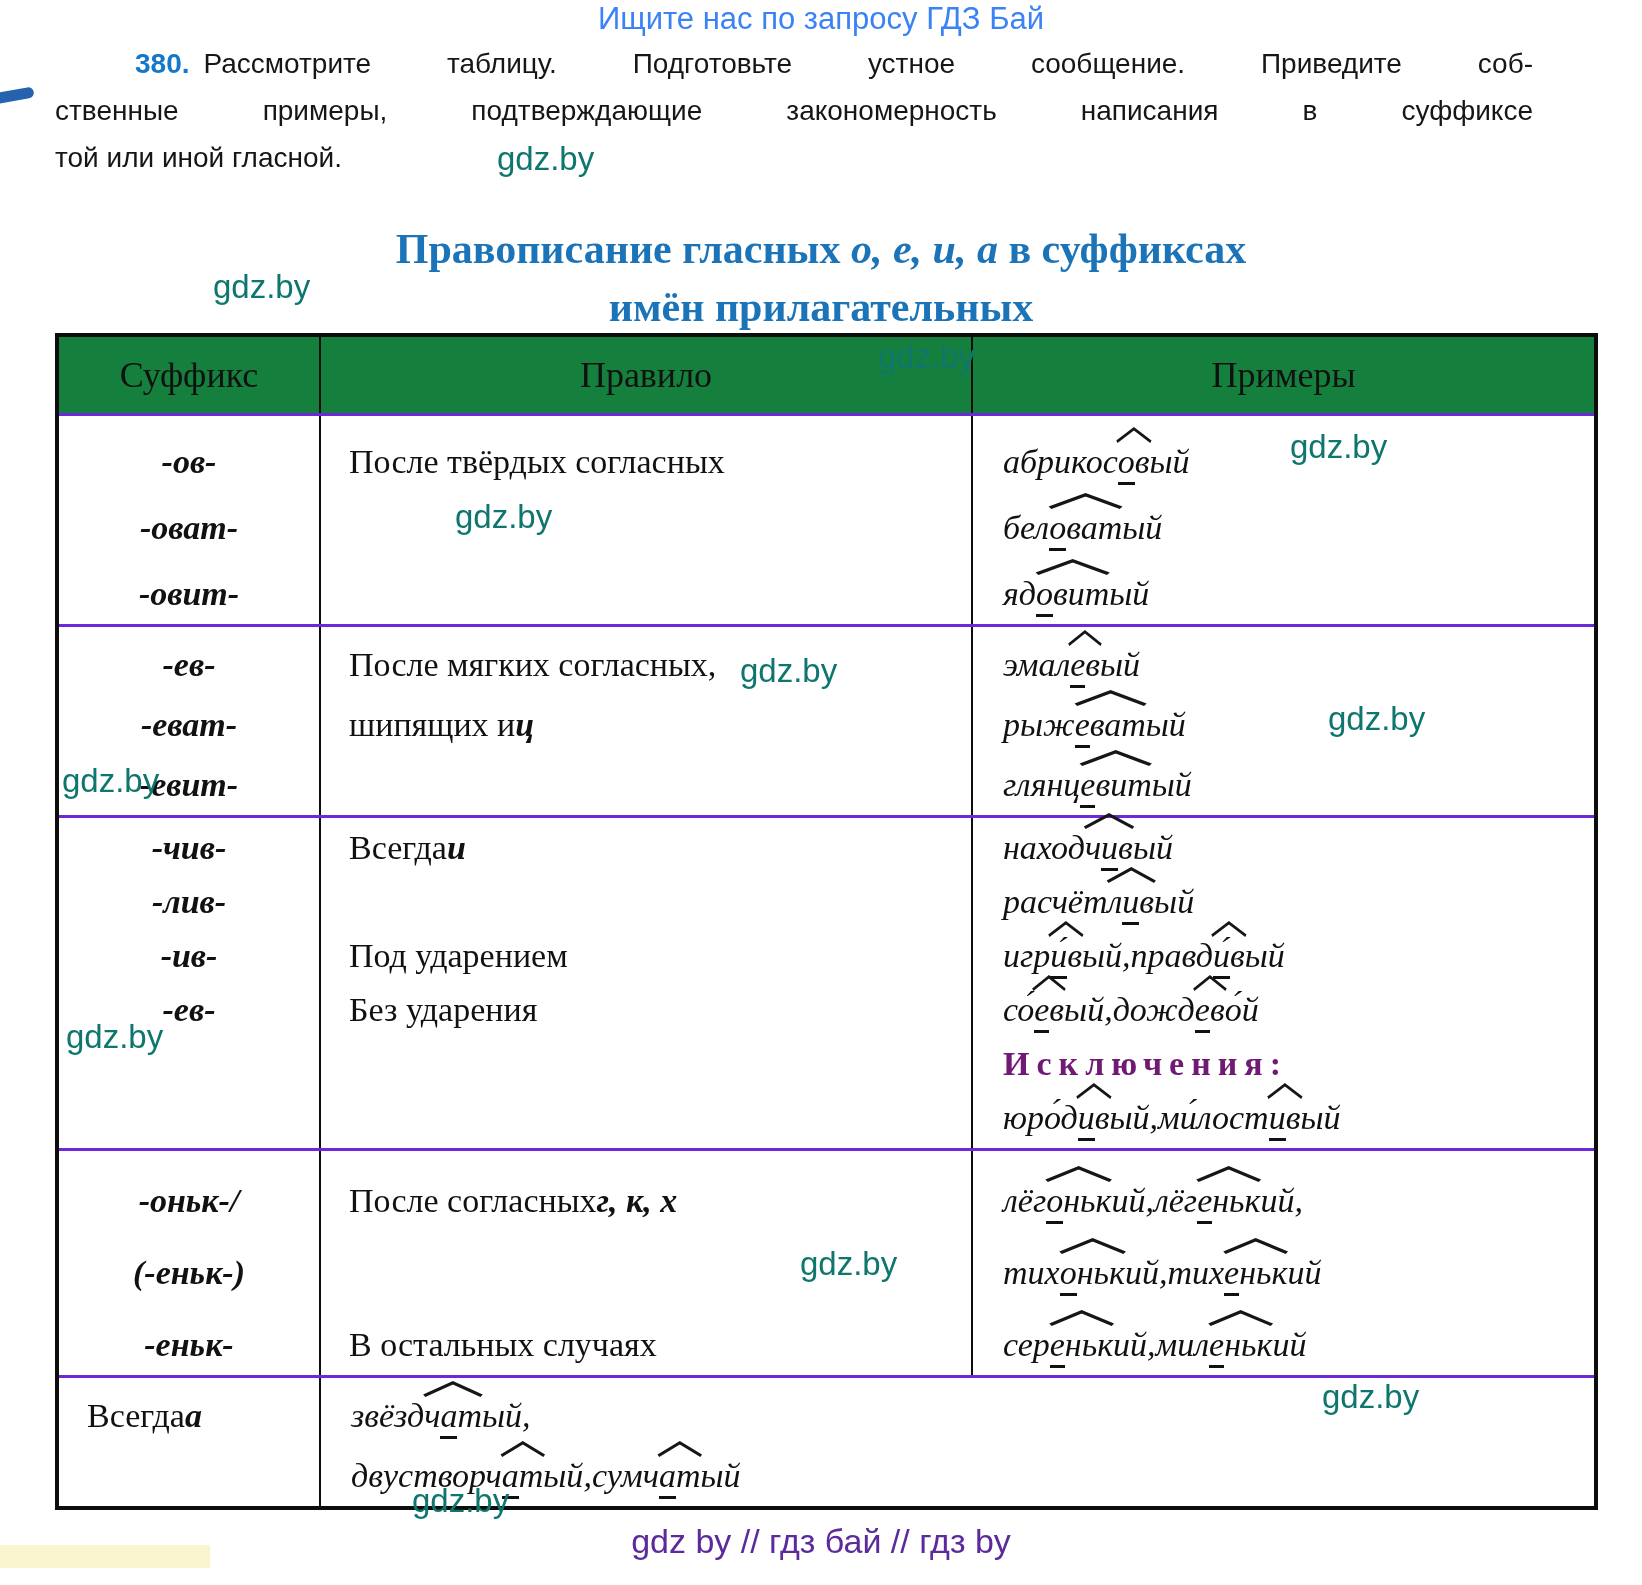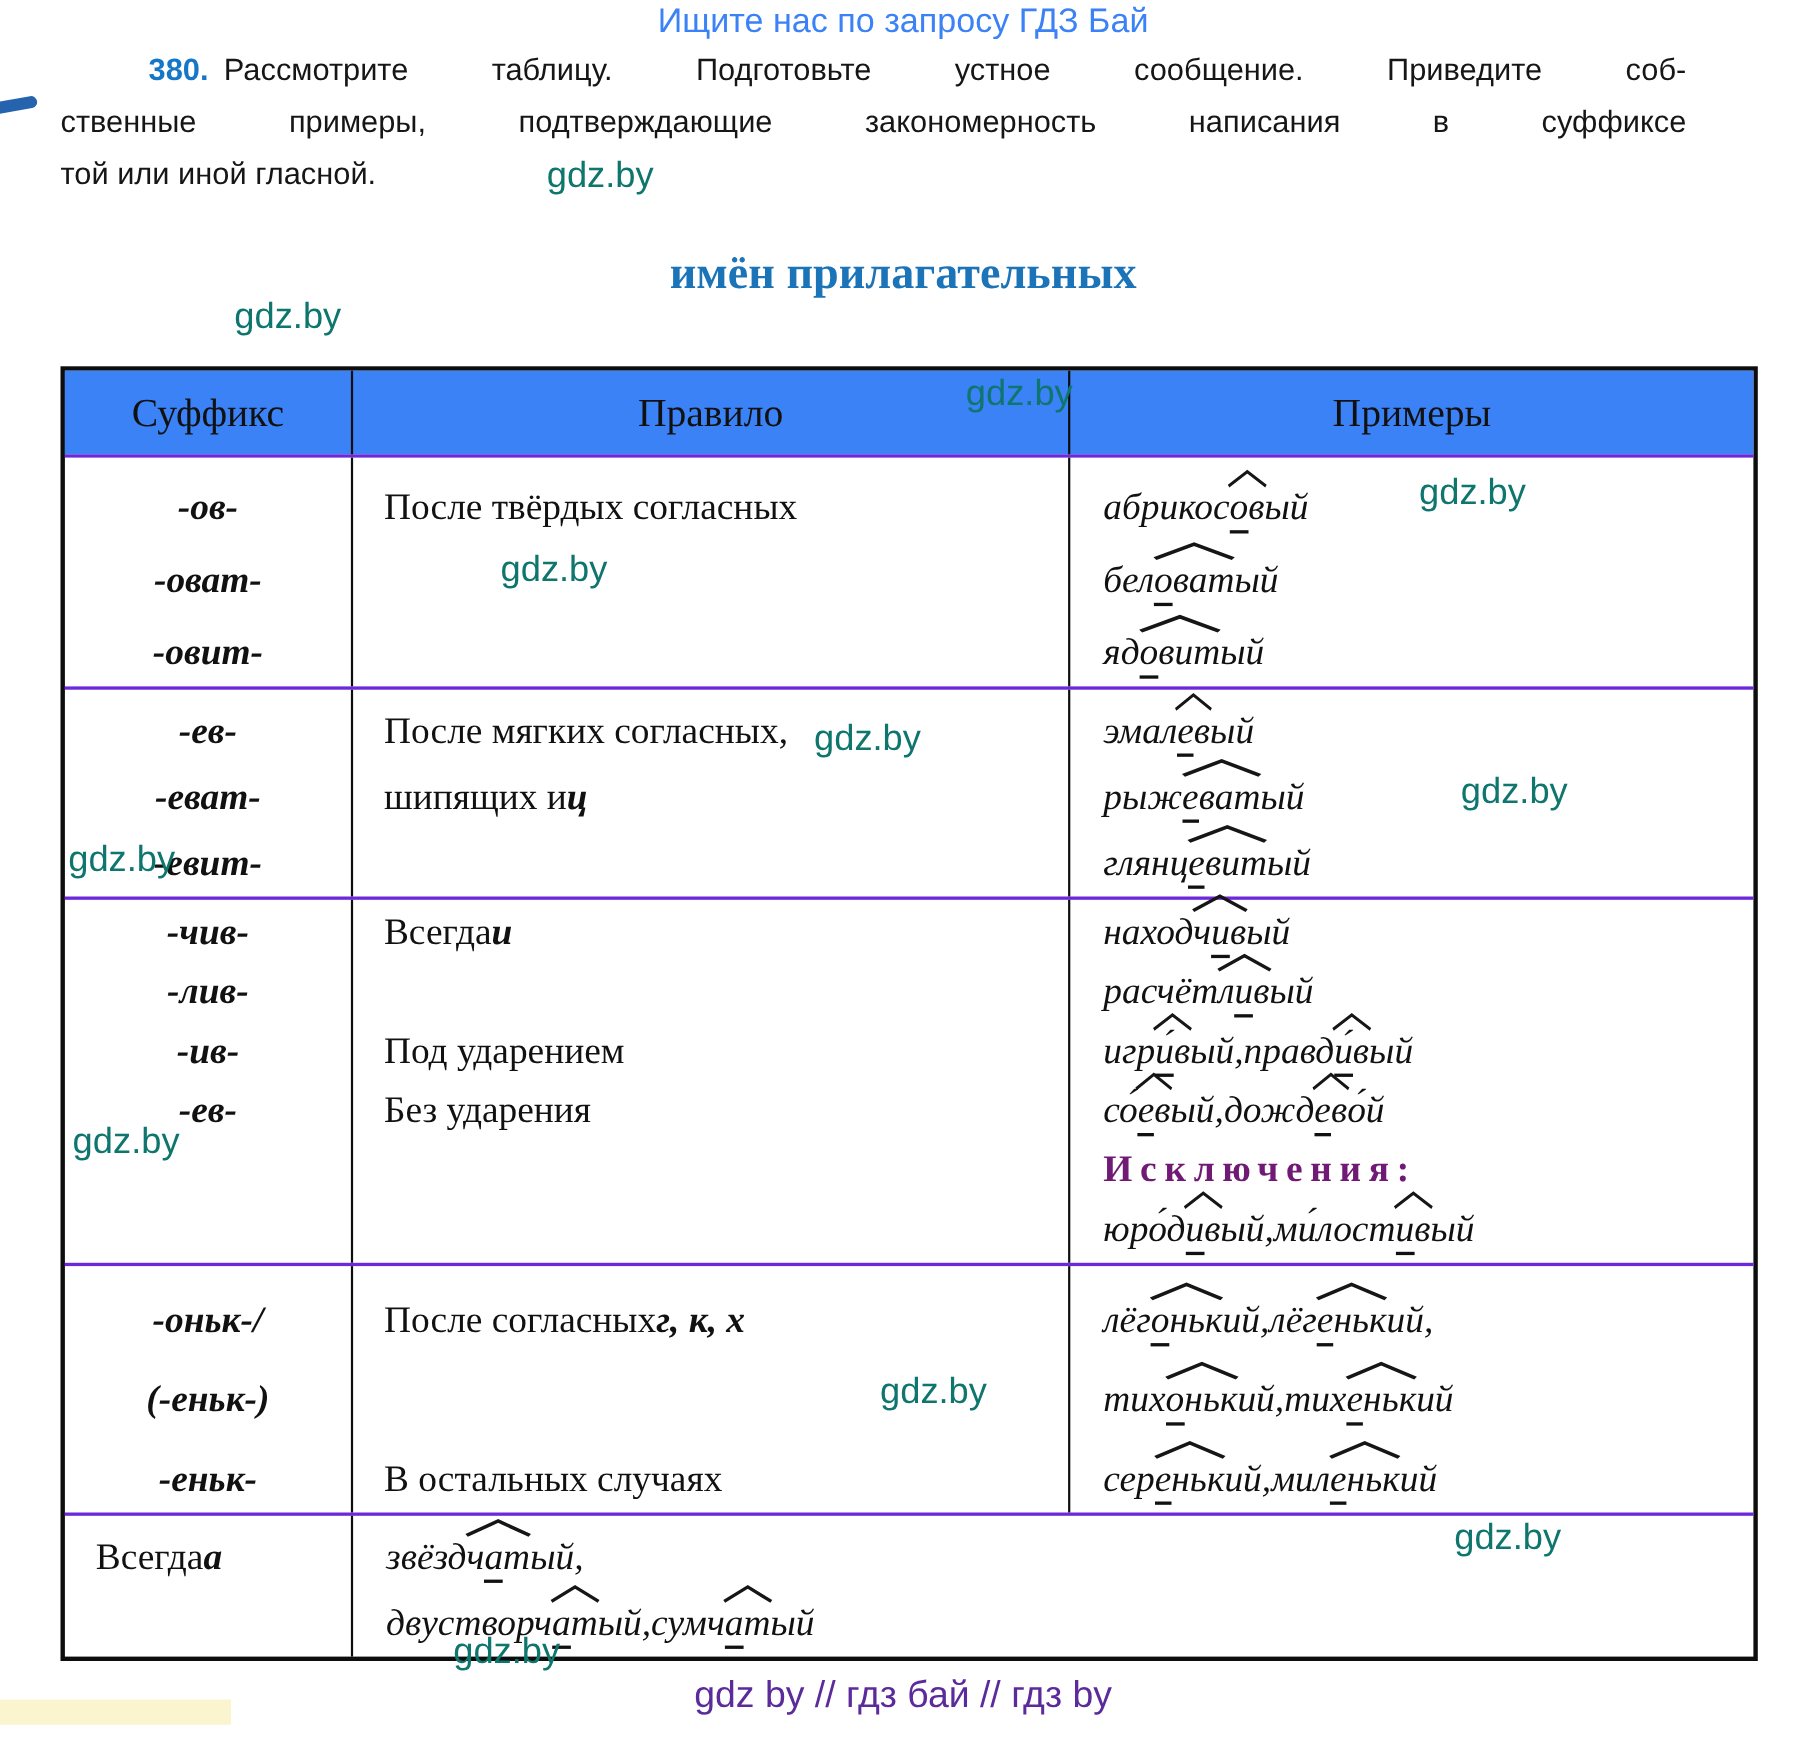--- a/index.html
+++ b/index.html
@@ -34,21 +34,21 @@
     position:absolute;left:0;top:220px;width:100%;text-align:center;
     font-size:42px;font-weight:bold;color:#1b74b8;line-height:58px;
   }
   .tbl-title i{font-style:italic;}
   
   .tbl{
     position:absolute;left:55px;top:333px;width:1543px;box-sizing:border-box;
     border:4px solid #0d0d0d;
   }
   .trow{display:grid;grid-template-columns:260px 652px 1fr;border-top:3px solid #6d28d9;}
-  .trow.thead{border-top:none;background:#3b82f6;}
+  .trow.thead{border-top:none;background:#15803d;}
   .cell{border-left:2px solid #0d0d0d;box-sizing:border-box;min-width:0;}
   .cell:first-child{border-left:none;}
   .thead .cell{
     height:76px;display:flex;align-items:center;justify-content:center;
     font-size:36px;
   }
   .cell.c-suffix{text-align:center;font-style:italic;font-weight:bold;font-size:34px;}
   .cell.c-rule{padding-left:28px;font-size:34px;}
   .cell.c-ex{padding-left:30px;font-style:italic;font-size:34px;}
   .line{
@@ -93,20 +93,21 @@
 <div class="blue-dash"></div>
 <div class="yellow-strip"></div>
 
 <div class="exercise">
   <div class="ex-line first"><span class="ex-num">380.</span><span>Рассмотрите таблицу. Подготовьте устное сообщение. Приведите соб-</span></div>
   <div class="ex-line"><span>ственные примеры, подтверждающие закономерность написания в суффиксе</span></div>
   <div class="ex-line last"><span>той или иной гласной.</span></div>
 </div>
 
 <div class="tbl-title">
+  <div><span>Правописание гласных </span><i>о, е, и, а</i><span> в суффиксах</span></div>
   <div>имён прилагательных</div>
 </div>
 
 <div class="tbl">
 
   <div class="trow thead">
     <div class="cell">Суффикс</div>
     <div class="cell">Правило</div>
     <div class="cell">Примеры</div>
   </div>

